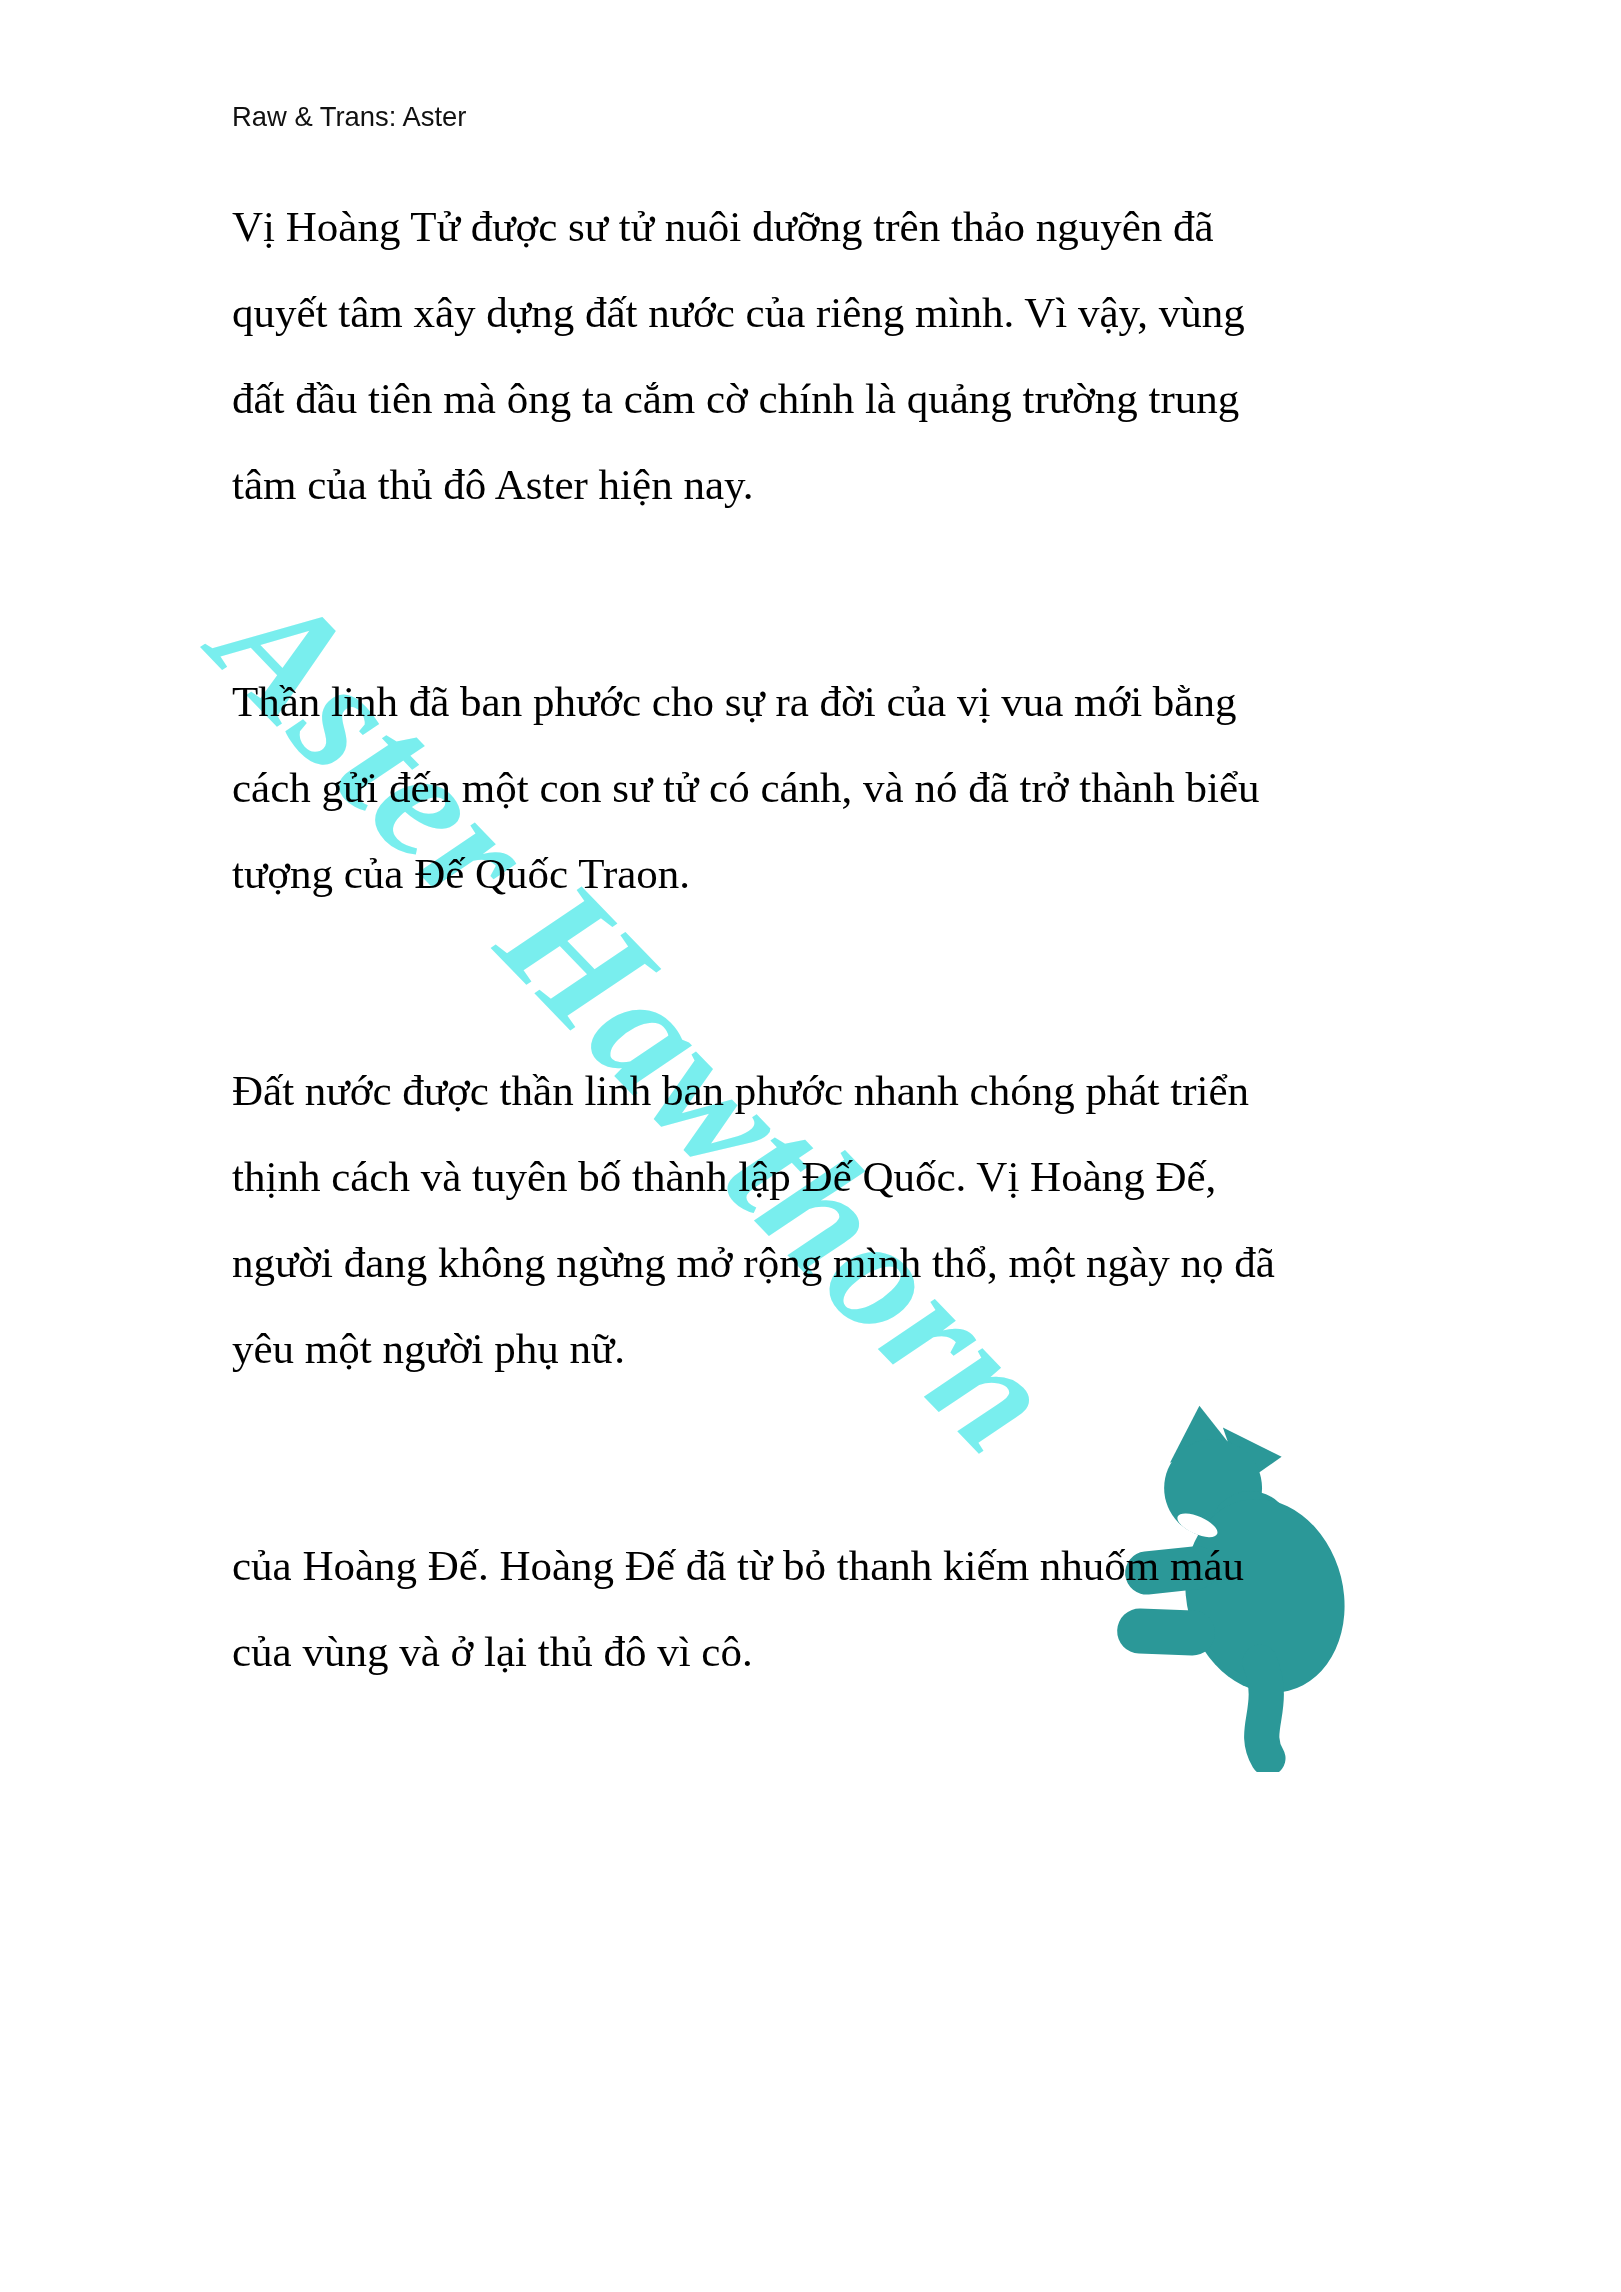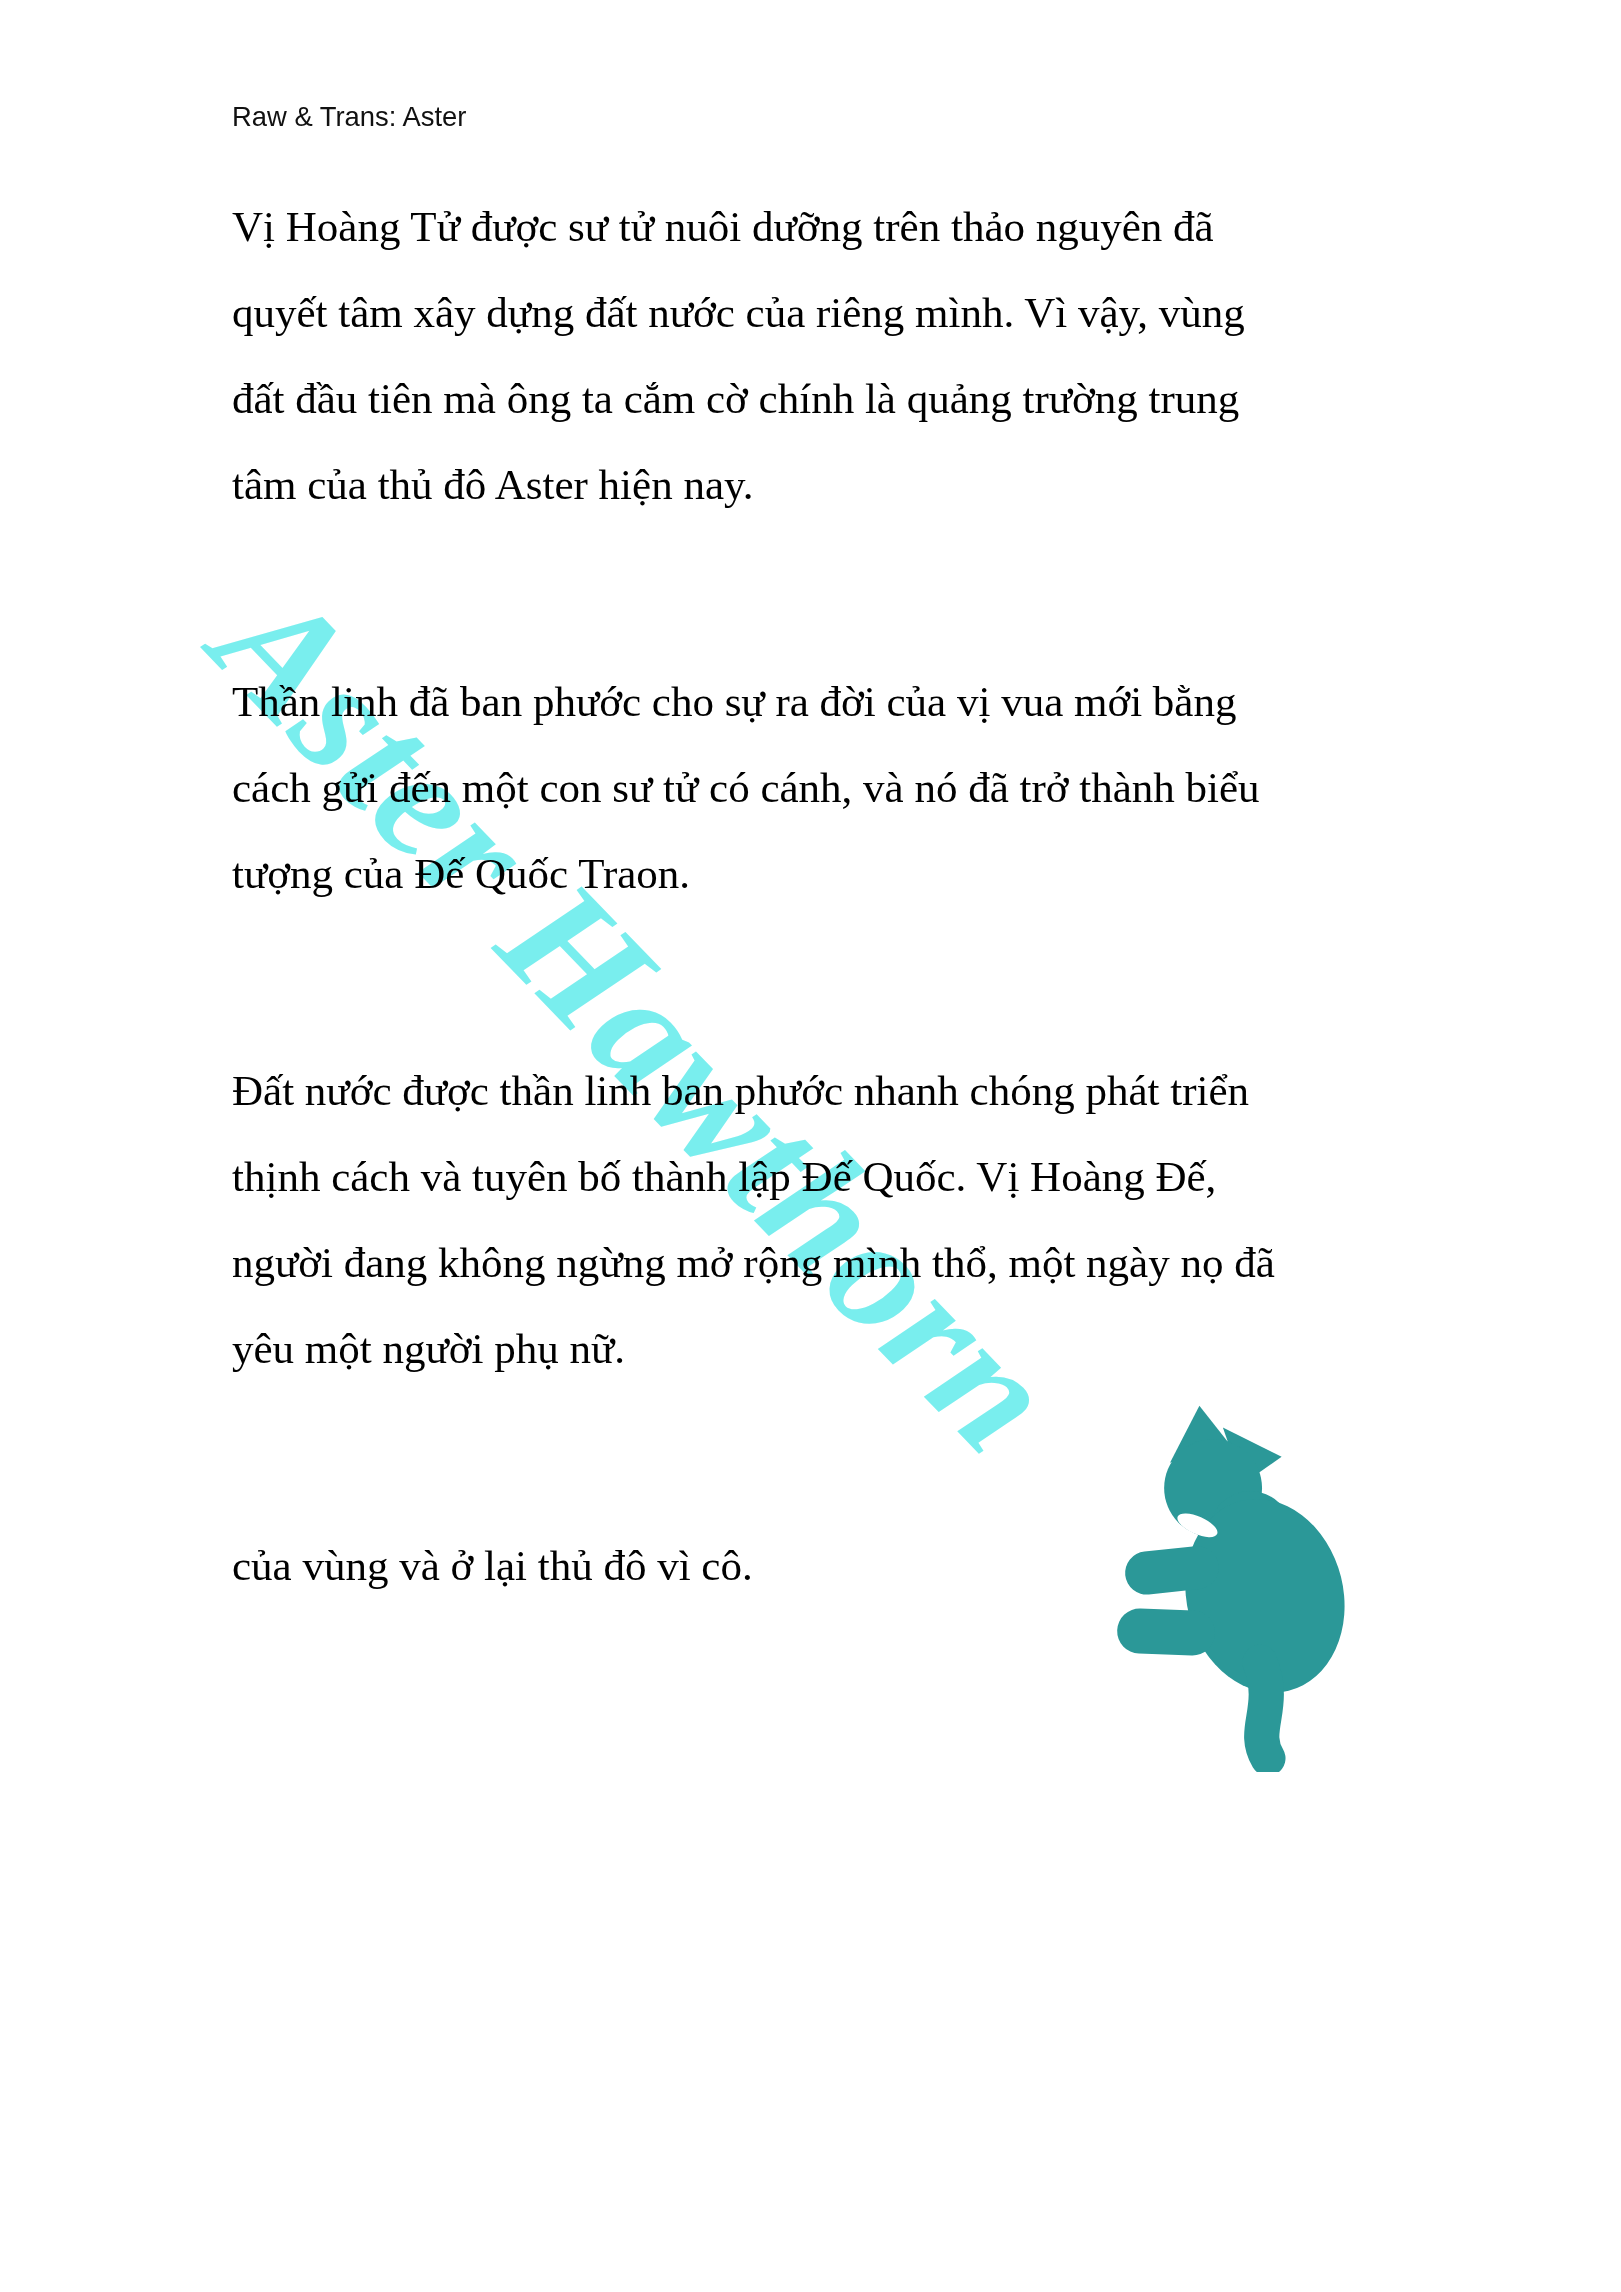--- a/index.html
+++ b/index.html
@@ -112,17 +112,18 @@
   </div>
 
   <div class="para">
     <div class="line">Đất nước được thần linh ban phước nhanh chóng phát triển</div>
     <div class="line">thịnh cách và tuyên bố thành lập Đế Quốc. Vị Hoàng Đế,</div>
     <div class="line">người đang không ngừng mở rộng mình thổ, một ngày nọ đã</div>
     <div class="line">yêu một người phụ nữ.</div>
   </div>
 
   <div class="para">
+    <div class="line">của Hoàng Đế. Hoàng Đế đã từ bỏ thanh kiếm nhuốm máu</div>
     <div class="line">của vùng và ở lại thủ đô vì cô.</div>
   </div>
 
 </div>
 
 
 </body></html>

